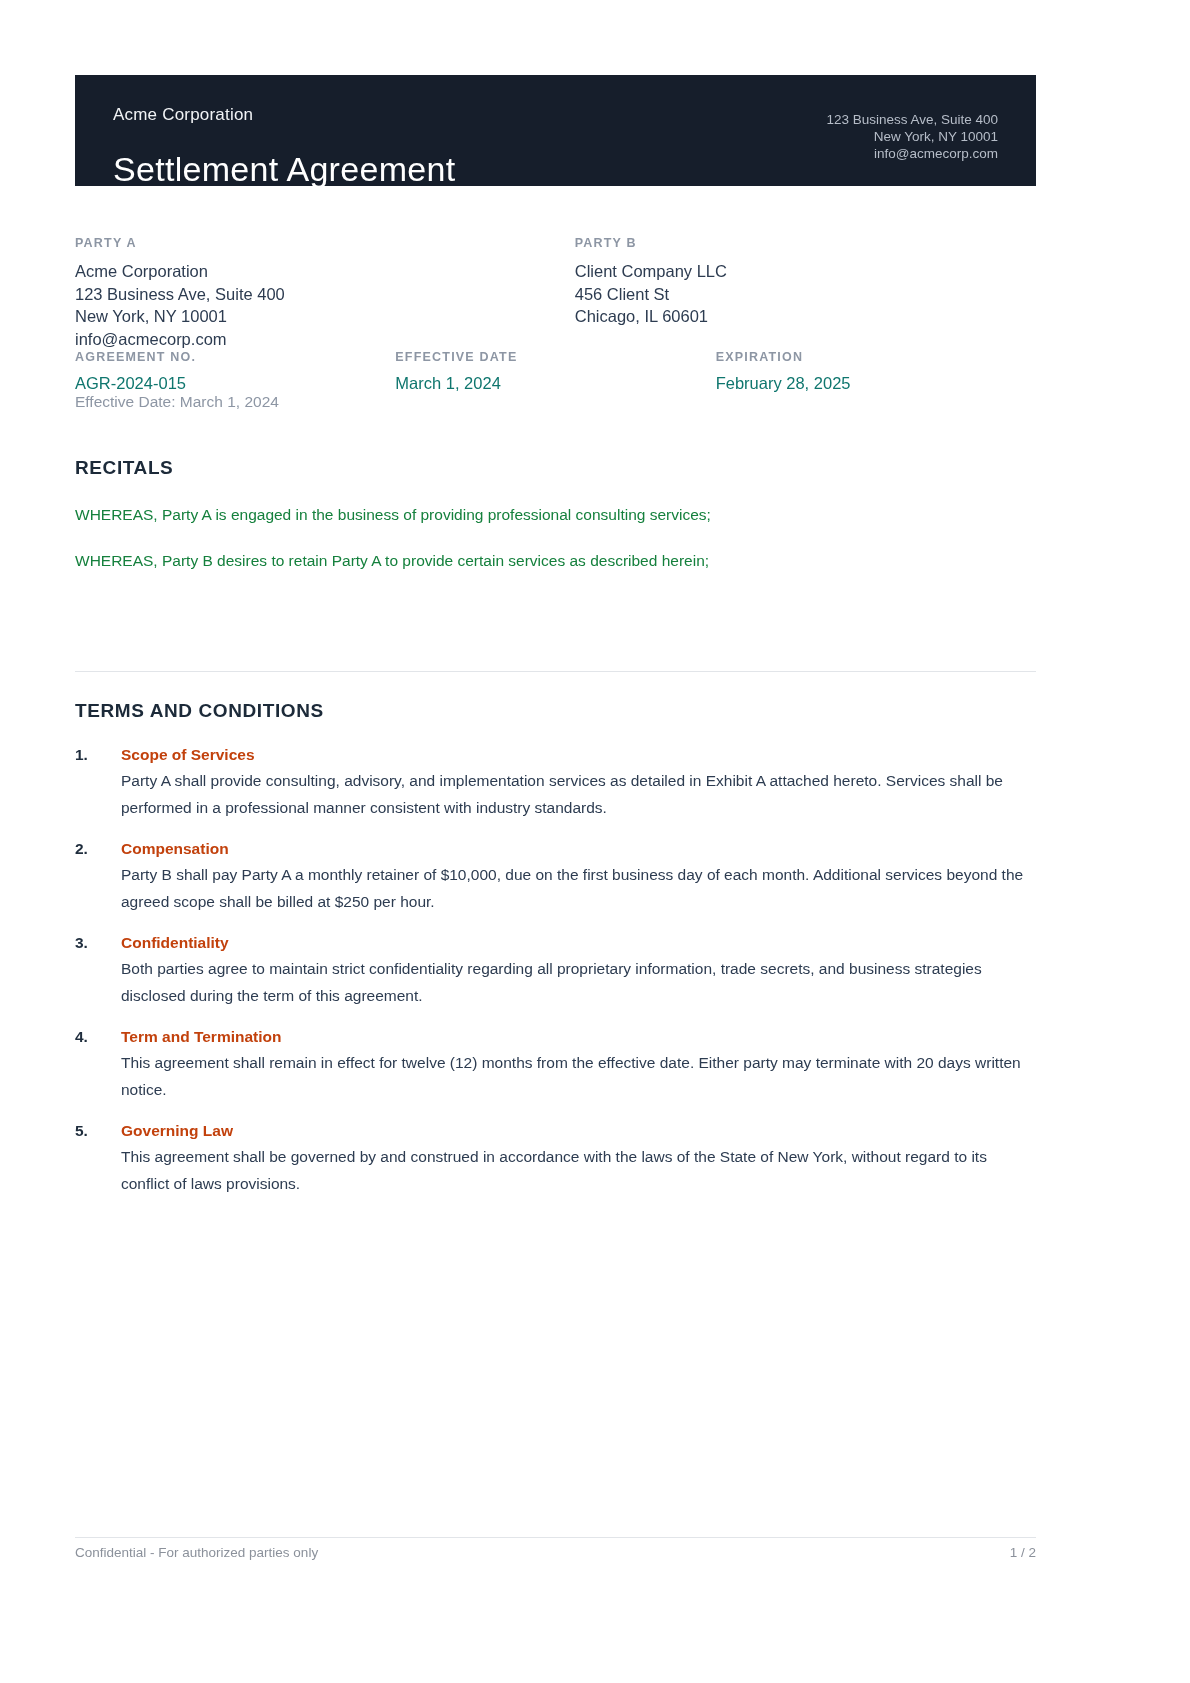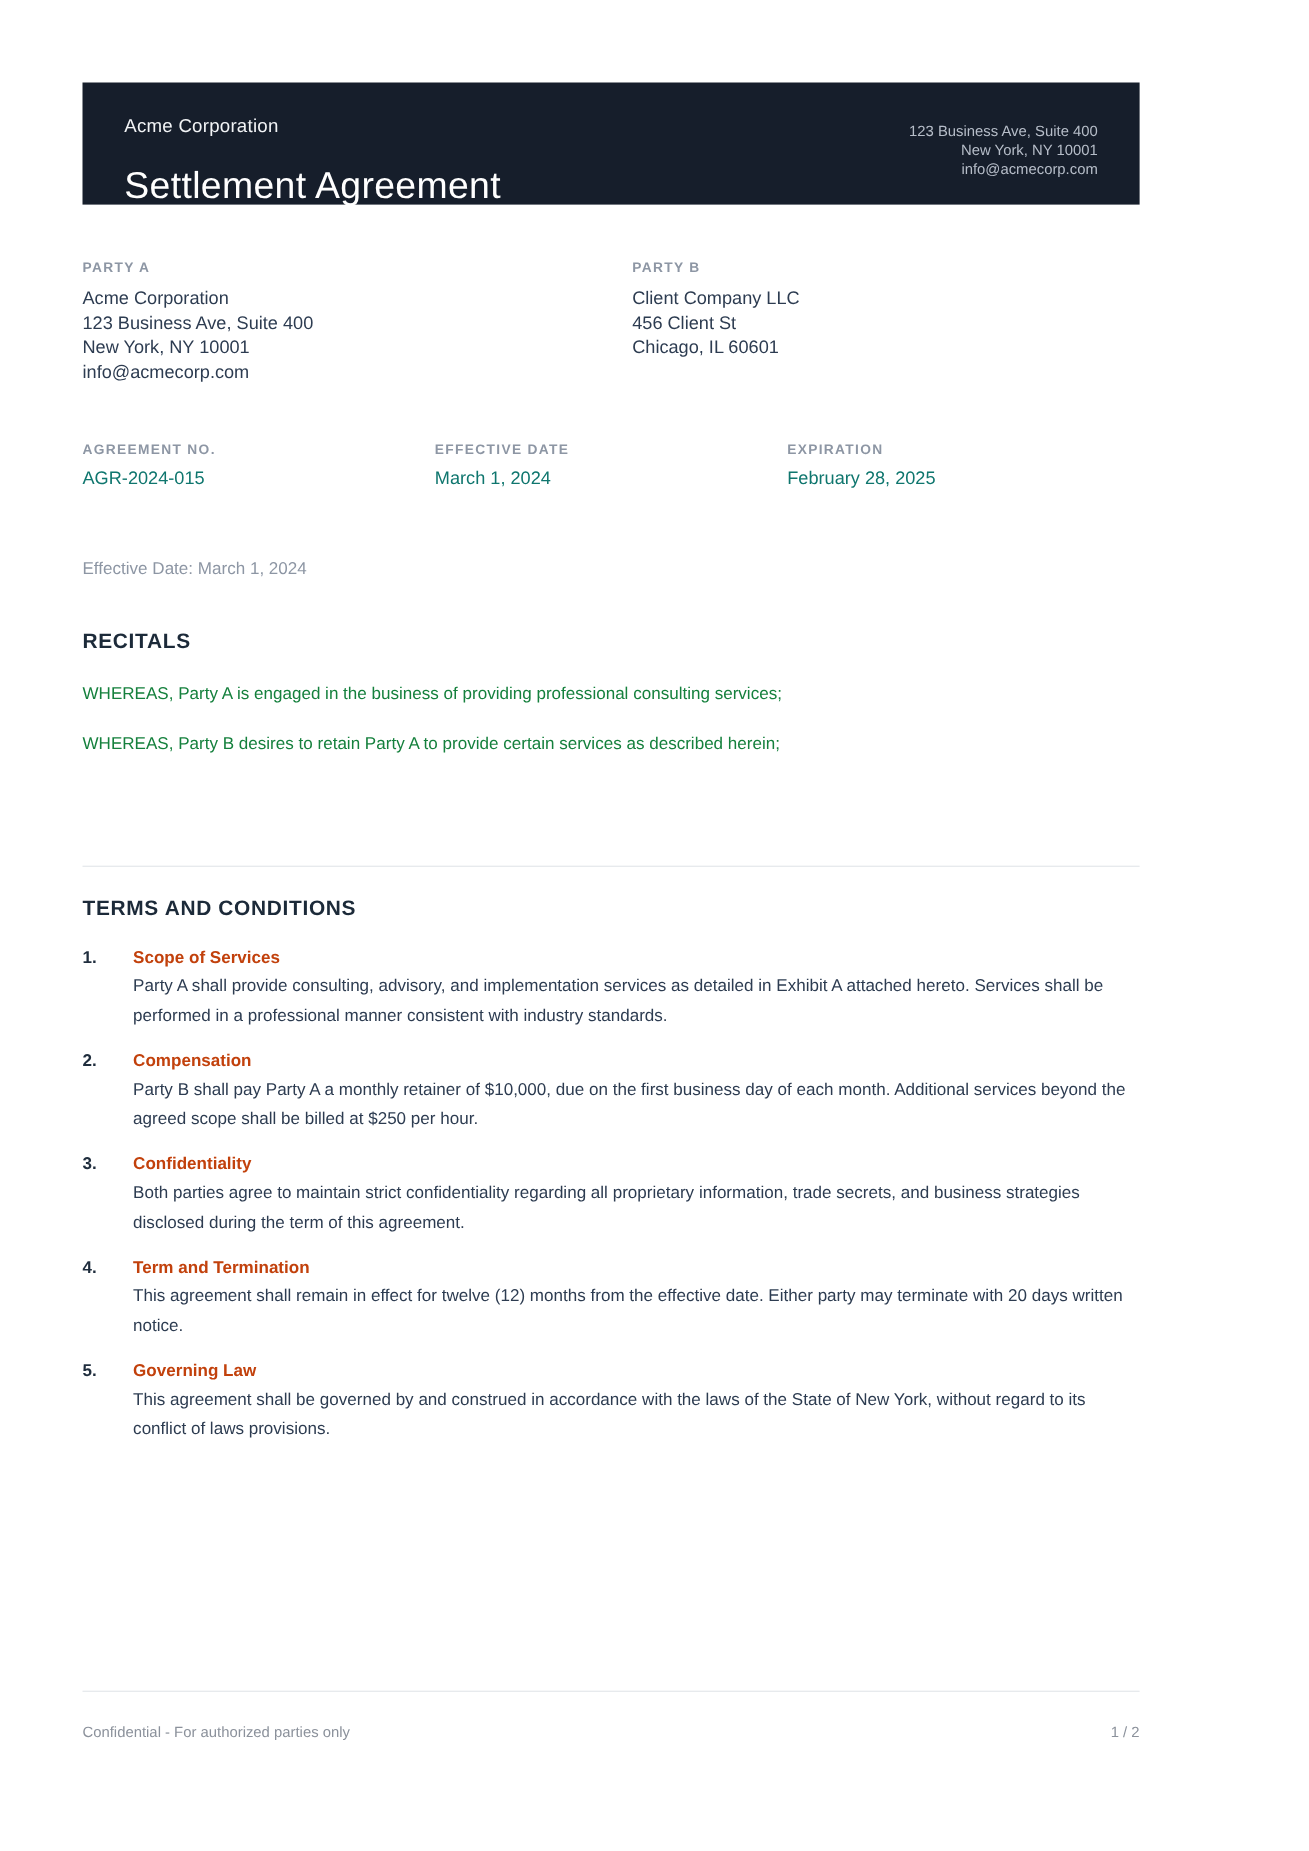--- a/index.html
+++ b/index.html
@@ -24,25 +24,25 @@
 
   
   .parties { display:grid; grid-template-columns:52% 48%; margin-top:50px; }
   .field-label {
     font-size:12.5px; font-weight:bold; letter-spacing:1.2px;
     color:#8d96a4; margin-bottom:10px;
   }
   .party-lines div { font-size:16.5px; line-height:22.5px; color:#2d3c51; }
 
   
-  .meta { display:grid; grid-template-columns:1fr 1fr 1fr; margin-top:52px; }
+  .meta { display:grid; grid-template-columns:1fr 1fr 1fr; }
   .meta .value { font-size:16.5px; color:#0f766e; margin-top:2px; }
 
   
-  .effective-line { margin-top:64px; font-size:15.5px; color:#8d96a4; }
+  .effective-line { font-size:15.5px; color:#8d96a4; }
 
   
   .section-heading {
     font-size:19px; font-weight:bold; color:#1c2a39; letter-spacing:0.6px;
   }
   .recitals-heading { margin-top:46px; }
   .recital-para { margin-top:25px; font-size:15.5px; line-height:21px; color:#15803d; }
 
   .divider { margin-top:100px; border-top:1px solid #e2e5e9; }
 
@@ -50,21 +50,21 @@
   .terms-list { margin-top:24px; }
   .term-item { display:flex; margin-bottom:19px; }
   .term-number { width:46px; flex:0 0 46px; font-weight:bold; font-size:15.5px; color:#1f2d3d; }
   .term-content { flex:1; }
   .term-title { font-weight:bold; font-size:15.5px; color:#c2410c; margin-bottom:3px; }
   .term-body { font-size:15.5px; line-height:27px; color:#2d3c51; }
 
   
   .doc-footer {
     position:absolute; left:75px; right:154px; top:1537px;
-    border-top:1px solid #e2e5e9; padding-top:29px;
+    border-top:1px solid #e2e5e9; padding-top:7px;
     display:flex; justify-content:space-between;
     font-size:13.5px; color:#8b919b;
   }
 </style>
 </head>
 <body>
 
 <div class="page">
 
   <div class="doc-header">

